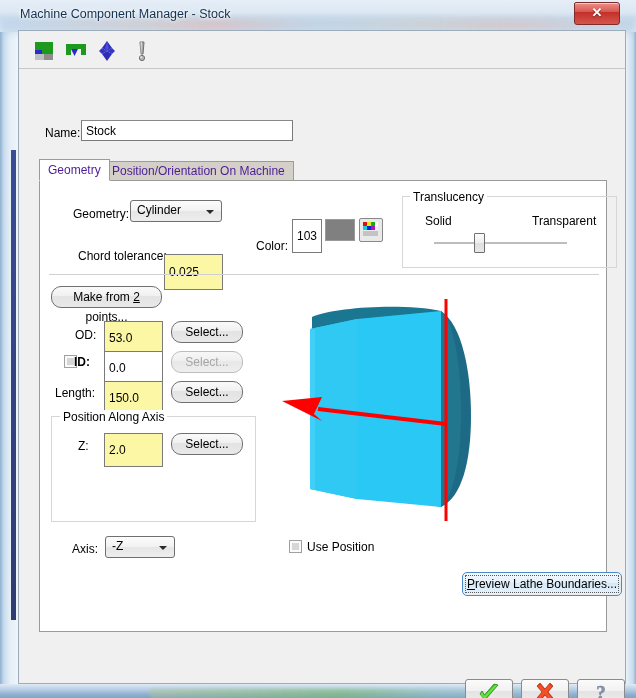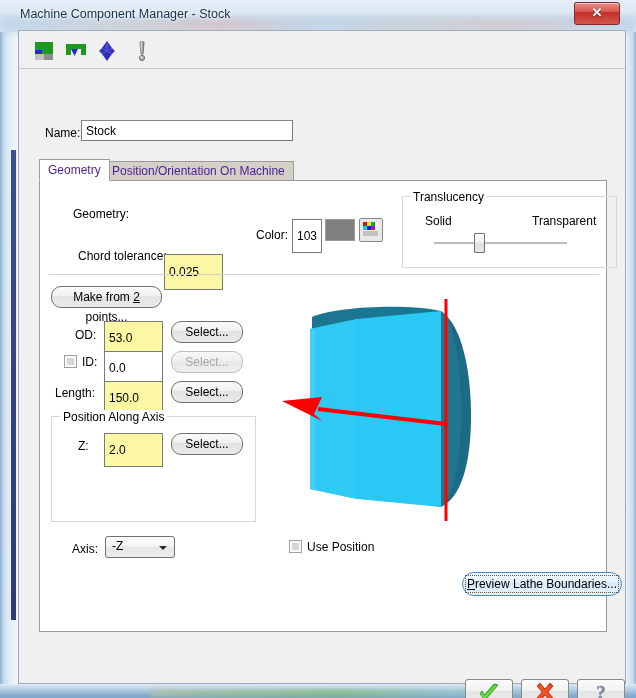--- a/index.html
+++ b/index.html
@@ -161,21 +161,21 @@
   #preview{position:absolute;left:255px;top:250px;width:235px;height:250px;}
   
   .fbtn{
     position:absolute;top:648px;width:48px;height:27px;box-sizing:border-box;
     border:1px solid #8a8a8a;border-radius:3px;
     background:linear-gradient(to bottom,#fbfbfb 0%,#f1f1f1 45%,#e4e4e4 46%,#ededed 100%);
     cursor:pointer;
   }
   .focusbtn{
     position:absolute;box-sizing:border-box;
-    border:1px solid #4a88c7;border-radius:12px;
+    border:1px solid #4a88c7;border-radius:5px;
     background:linear-gradient(to bottom,#f2f8fd 0%,#e4f0fa 45%,#d6e8f7 46%,#e6f2fb 100%);
     font:12px "Liberation Sans",sans-serif;color:#000;text-align:center;cursor:pointer;
   }
   .focusbtn .inner{
     position:absolute;left:2px;top:2px;right:2px;bottom:2px;
     border:1px dotted #5a5a5a;
   }
   .u{text-decoration:underline;}
 </style>
 </head>
@@ -249,25 +249,29 @@
         <span>Geometry</span>
       </div>
       <div class="tab inactive" style="left:64px;">
         <span>Position/Orientation On Machine</span>
       </div>
     </div>
 
     <div id="tabpanel"></div>
 
     <div class="lbl" style="left:54px;top:176px;">Geometry:</div>
+    <div class="combo" style="left:111px;top:169px;width:92px;height:22px;">
+      <span class="cv">Cylinder</span>
+      <span class="arw"></span>
+    </div>
 
     <div class="lbl" style="left:59px;top:218px;">Chord tolerance:</div>
     <input class="txt yellow" style="left: 145px; top: 223px; width: 59px; height: 36px;" type="text" value="0.025">
 
-    <div class="lbl" style="left:237px;top:197px;">Color:</div>
+    <div class="lbl" style="left:237px;top:208px;">Color:</div>
     <input class="txt" style="left: 273px; top: 188px; width: 30px; height: 22px; text-align: center;" type="text" value="103">
     <div style="position:absolute;left:306px;top:188px;width:30px;height:22px;background:#808080;border:1px solid #9a9a9a;box-sizing:border-box;"></div>
     <div style="position:absolute;left:340px;top:187px;width:24px;height:24px;box-sizing:border-box;border:1px solid #888;border-radius:2px;background:#e9e9e9;padding:2px;">
       <svg width="18" height="18" viewBox="0 0 18 18">
         <rect x="1" y="1" width="4" height="4" fill="#e01010"></rect>
         <rect x="5" y="1" width="4" height="4" fill="#e8e810"></rect>
         <rect x="9" y="1" width="4" height="4" fill="#10b010"></rect>
         <rect x="13" y="1" width="3" height="4" fill="#ffffff"></rect>
         <rect x="1" y="5" width="4" height="4" fill="#10d0e0"></rect>
         <rect x="5" y="5" width="4" height="4" fill="#1020d0"></rect>
@@ -292,21 +296,21 @@
 
     <div class="lbl" style="left:56px;top:297px;">OD:</div>
     <input class="txt yellow" style="left: 85px; top: 290px; width: 59px; height: 22px;" type="text" value="53.0">
     <div class="btn" style="left:152px;top:290px;width:72px;height:22px;line-height:20px;">
       <span>Select...</span>
     </div>
 
     <div class="chk" style="left:45px;top:324px;">
         <i></i>
       </div>
-    <div class="lbl" style="left:63px;top:324px;">ID:</div>
+    <div class="lbl" style="left:55px;top:324px;font-weight:bold;">ID:</div>
     <input class="txt" style="left: 85px; top: 320px; width: 59px; height: 22px;" type="text" value="0.0">
     <div class="btn disabled" style="left:152px;top:320px;width:72px;height:22px;line-height:20px;">
       <span>Select...</span>
     </div>
 
     <div class="lbl" style="left:36px;top:355px;">Length:</div>
     <input class="txt yellow" style="left: 85px; top: 350px; width: 59px; height: 22px;" type="text" value="150.0">
     <div class="btn" style="left:152px;top:350px;width:72px;height:22px;line-height:20px;">
       <span>Select...</span>
     </div>

